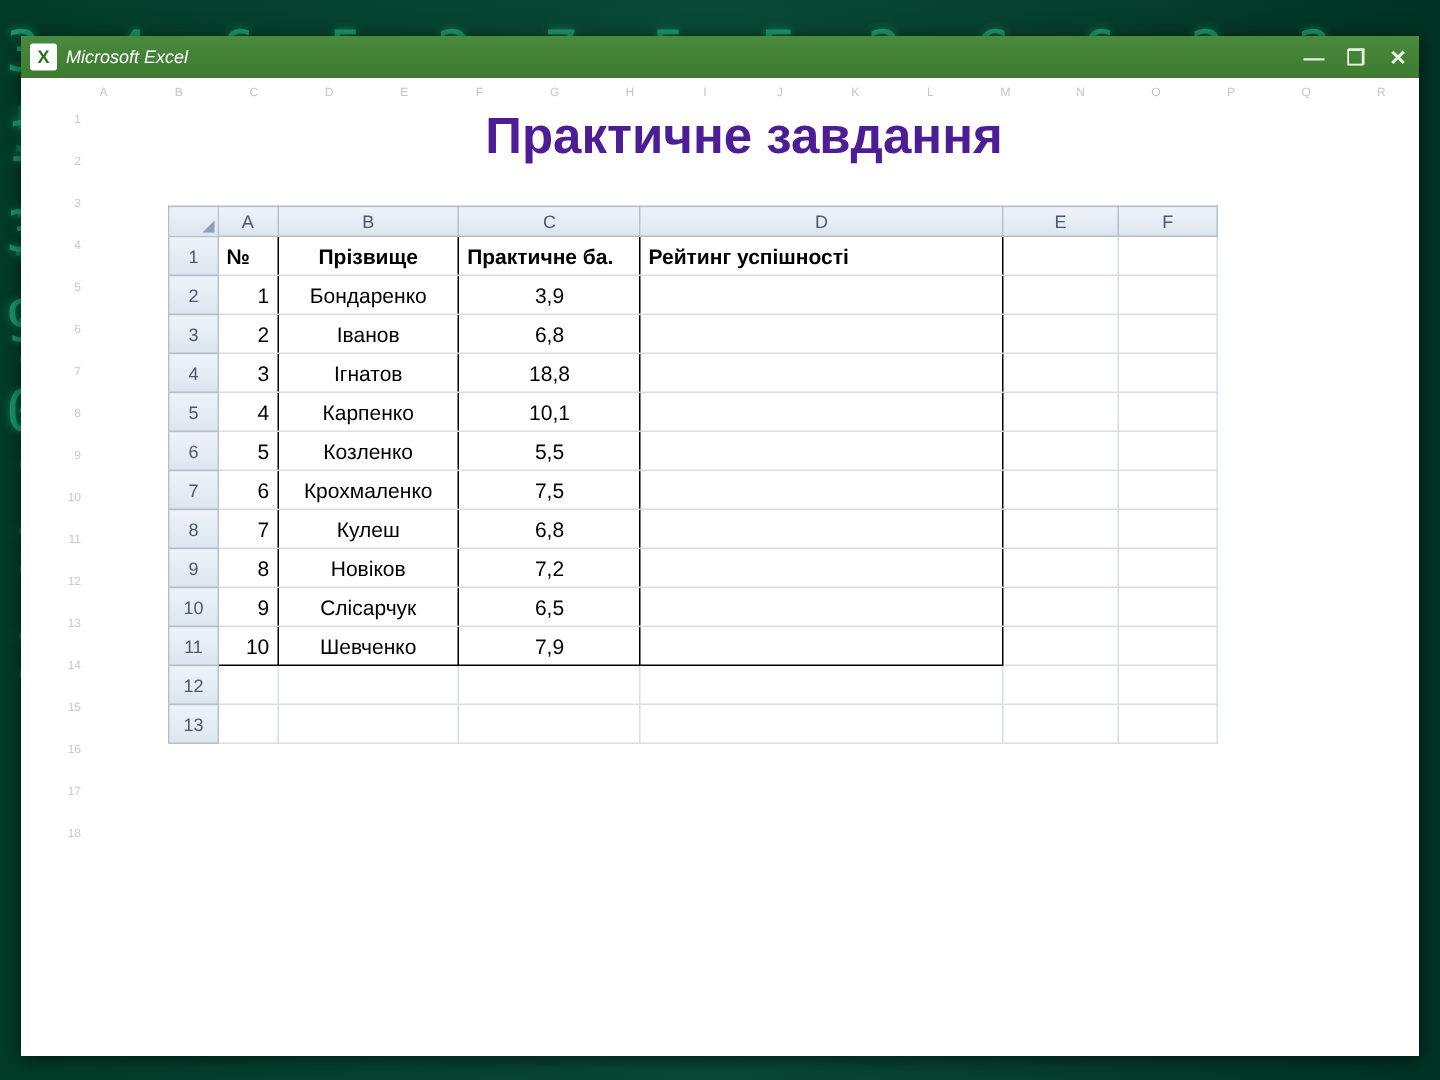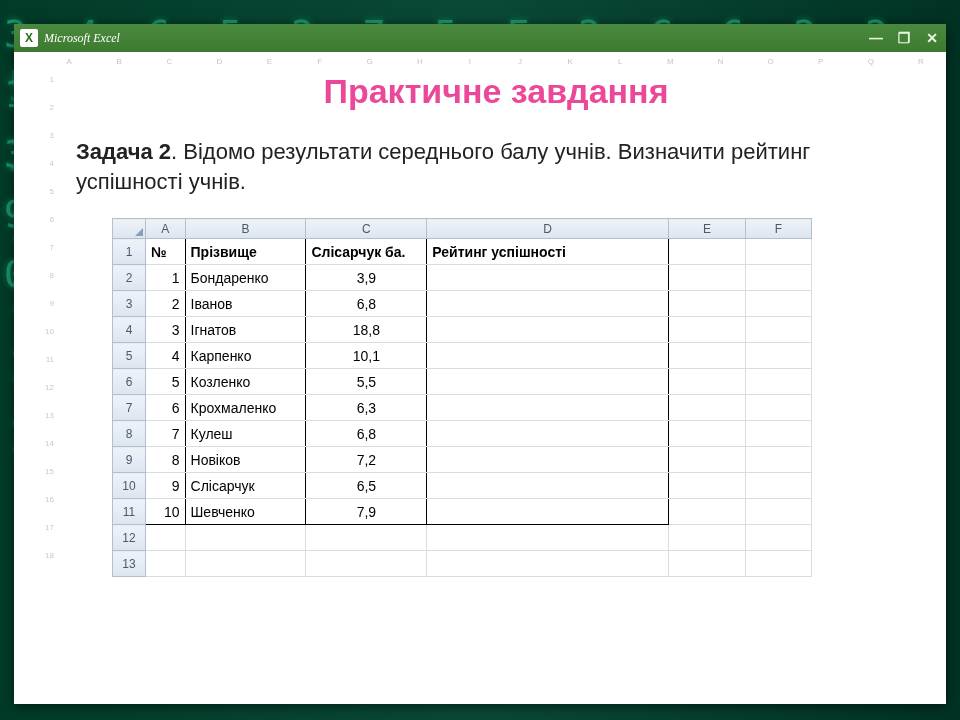--- a/index.html
+++ b/index.html
@@ -59,21 +59,21 @@
     padding: 0 6px;
     color: #fff;
     font-size: 12px;
   }
   .titlebar .logo {
     width: 18px; height: 18px; background: #fff; border-radius: 2px;
     display: flex; align-items: center; justify-content: center;
     margin-right: 6px;
     color: #2a6e1e; font-weight: bold; font-size: 12px;
   }
-  .titlebar .title-text { flex: 0 0 auto; font-style: italic; font-weight: 500; font-family: Liberation Serif, serif; }
+  .titlebar .title-text { flex: 0 0 auto; font-style: italic; font-weight: 500; }
   .titlebar .spacer { flex: 1; }
   .win-btns { display:flex; gap:12px; align-items:center; }
   .win-btn { width:16px; height:16px; display:flex; align-items:center; justify-content:center; font-size:14px; font-weight:bold; color:#eaf5e0; cursor:default; }
 
   .faint-cols {
     height: 18px;
     background: #fff;
     display: flex;
     padding-left: 30px;
     font-size: 8px;
@@ -95,21 +95,21 @@
     font-size:8px; color:#cacaca;
     gap:20px; padding-top:6px;
   }
   .faint-rows span { text-align:right; line-height:1; }
 
   h1.page-title {
     font-size: 34px;
     font-weight: 700;
     text-align: center;
     margin: 2px 0 26px 0;
-    color: #ec4899;
+    color: #4c1d95;
   }
   .task-text {
     font-size: 22px;
     color: #222;
     margin: 0 10px 22px 10px;
     line-height: 1.35;
   }
   .task-text .bold { font-weight: 700; }
 
   .sheet-wrap {
@@ -139,21 +139,21 @@
     border-left:8px solid transparent; border-bottom:8px solid #8aa0b8;
   }
   table.sheet td.cell {
     border: 1px solid #d6dde5;
     height: 26px;
     padding: 0 5px;
     vertical-align: middle;
   }
   tr.header-row td.cell { font-weight: 700; }
   .col-A { width: 36px; }
-  .col-B { width: 110px; }
+  .col-B { width: 110px; text-align: center; }
   .col-C { width: 110px; text-align:center; }
   .col-D { width: 220px; }
   .col-E { width: 70px; }
   .col-F { width: 60px; }
   tr.header-row .col-C, tr.header-row .col-D { text-align:left; }
   tr.data-row .col-A { text-align:right; }
   
   .bb-top { border-top: 1.5px solid #000 !important; }
   .bb-bottom { border-bottom: 1.5px solid #000 !important; }
   .bb-left { border-left: 1.5px solid #000 !important; }
@@ -216,43 +216,40 @@
         <span>13</span>
         <span>14</span>
         <span>15</span>
         <span>16</span>
         <span>17</span>
         <span>18</span>
       </div>
 
     <h1 class="page-title">Практичне завдання</h1>
 
-    <p class="task-text">
-      <span class="bold">Задача 2</span><span>. Відомо результати середнього балу учнів. Визначити рейтинг успішності учнів.</span>
-    </p>
 
     <div class="sheet-wrap">
       <table class="sheet">
         <tbody>
             <tr>
           <th class="corner"></th>
           <th class="colh col-A">A</th>
           <th class="colh col-B">B</th>
           <th class="colh col-C">C</th>
           <th class="colh col-D">D</th>
           <th class="colh col-E">E</th>
           <th class="colh col-F">F</th>
         </tr>
         </tbody>
           <tbody id="sheet-body">
             <tr class="header-row">
               <td class="rowh">1</td>
               <td class="cell col-A inner-v bb-top bb-left">№</td>
               <td class="cell col-B inner-v bb-top">Прізвище</td>
-              <td class="cell col-C inner-v bb-top">Слісарчук ба.</td>
+              <td class="cell col-C inner-v bb-top">Практичне ба.</td>
               <td class="cell col-D bb-top bb-right">Рейтинг успішності</td>
               <td class="cell col-E"></td>
               <td class="cell col-F"></td>
             </tr>
             <tr class="data-row">
               <td class="rowh">2</td>
               <td class="cell col-A inner-v bb-left">1</td>
               <td class="cell col-B inner-v">Бондаренко</td>
               <td class="cell col-C inner-v">3,9</td>
               <td class="cell col-D bb-right"></td>
@@ -292,21 +289,21 @@
               <td class="cell col-B inner-v">Козленко</td>
               <td class="cell col-C inner-v">5,5</td>
               <td class="cell col-D bb-right"></td>
               <td class="cell col-E"></td>
               <td class="cell col-F"></td>
             </tr>
             <tr class="data-row">
               <td class="rowh">7</td>
               <td class="cell col-A inner-v bb-left">6</td>
               <td class="cell col-B inner-v">Крохмаленко</td>
-              <td class="cell col-C inner-v">6,3</td>
+              <td class="cell col-C inner-v">7,5</td>
               <td class="cell col-D bb-right"></td>
               <td class="cell col-E"></td>
               <td class="cell col-F"></td>
             </tr>
             <tr class="data-row">
               <td class="rowh">8</td>
               <td class="cell col-A inner-v bb-left">7</td>
               <td class="cell col-B inner-v">Кулеш</td>
               <td class="cell col-C inner-v">6,8</td>
               <td class="cell col-D bb-right"></td>

